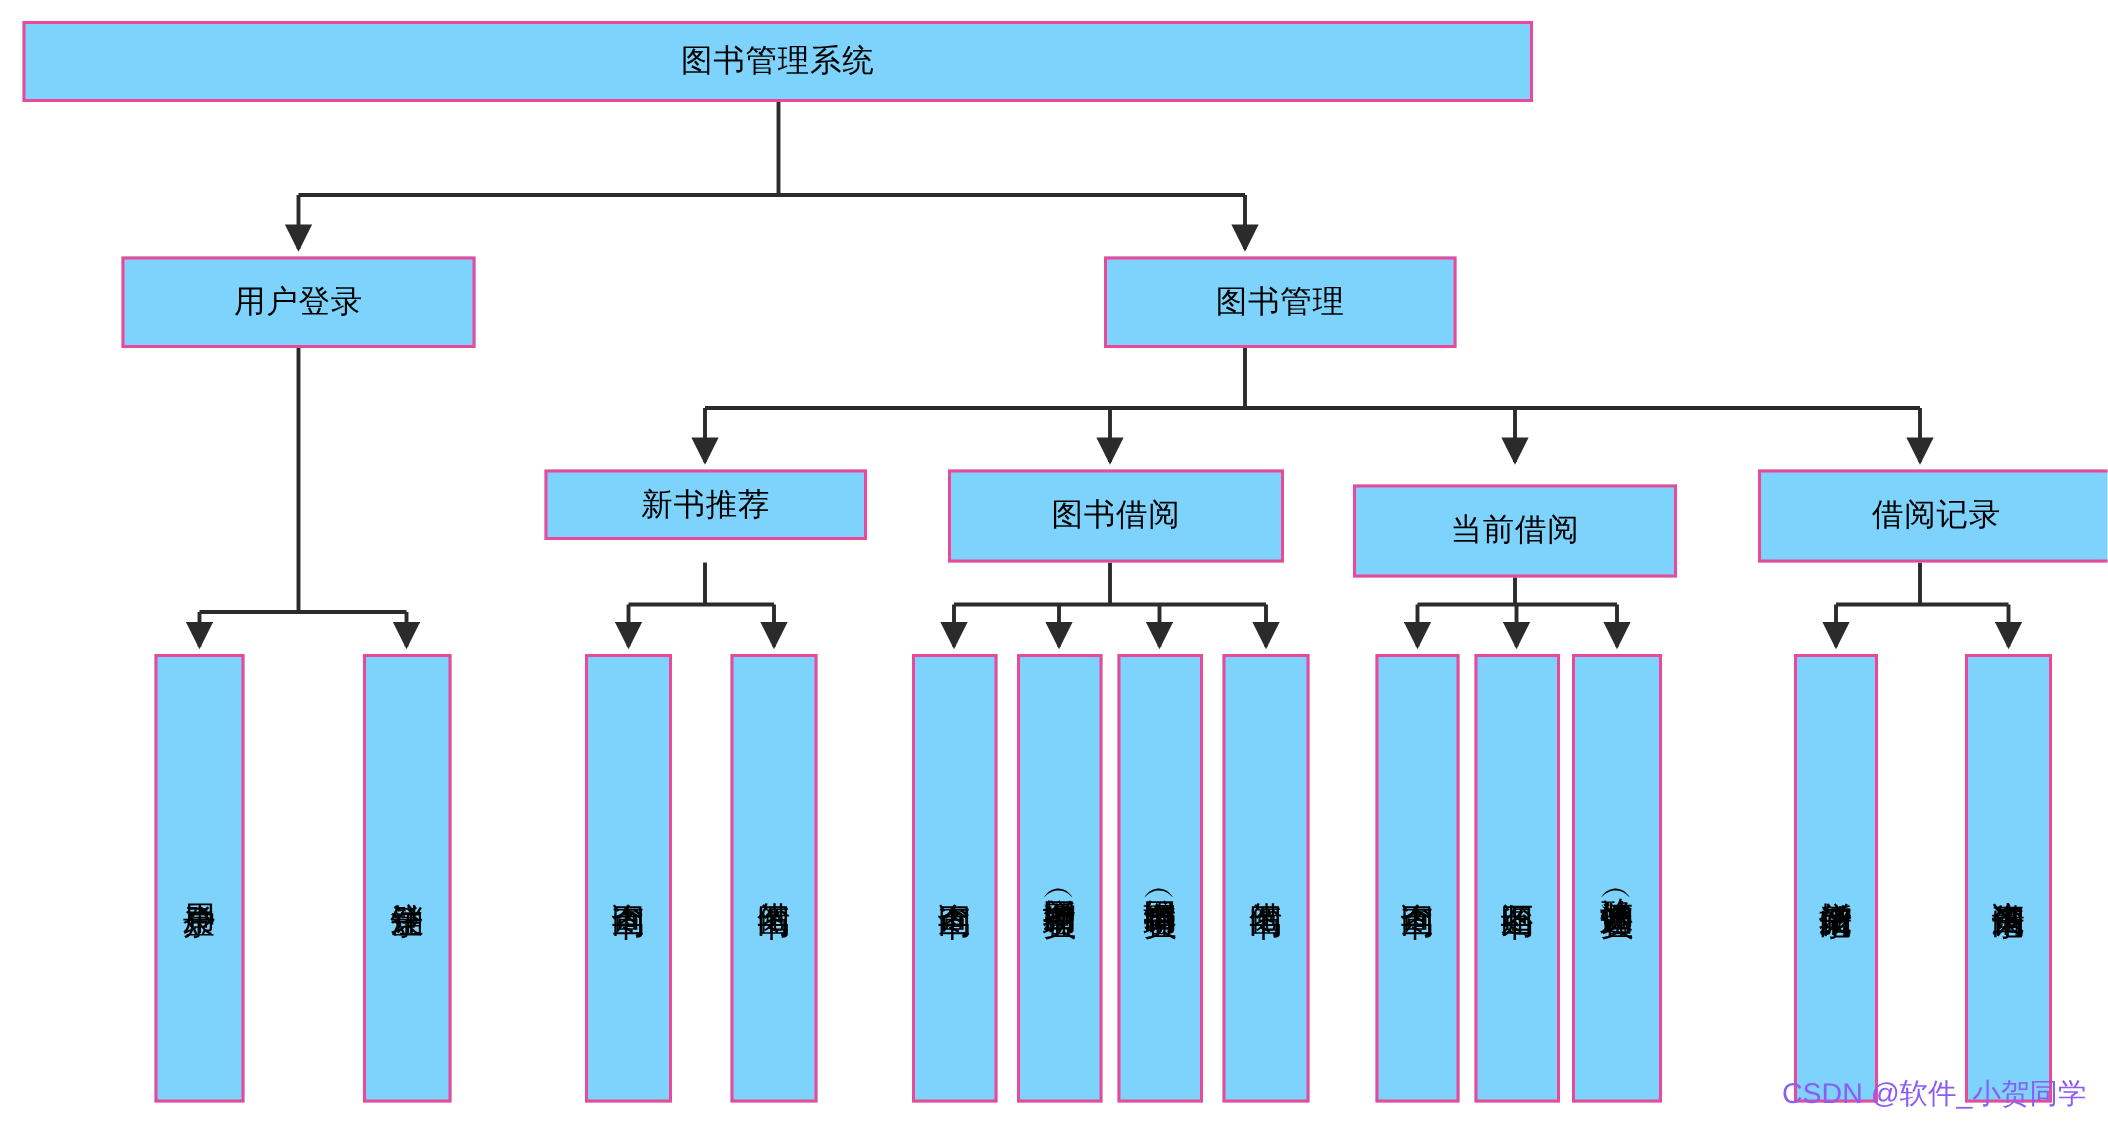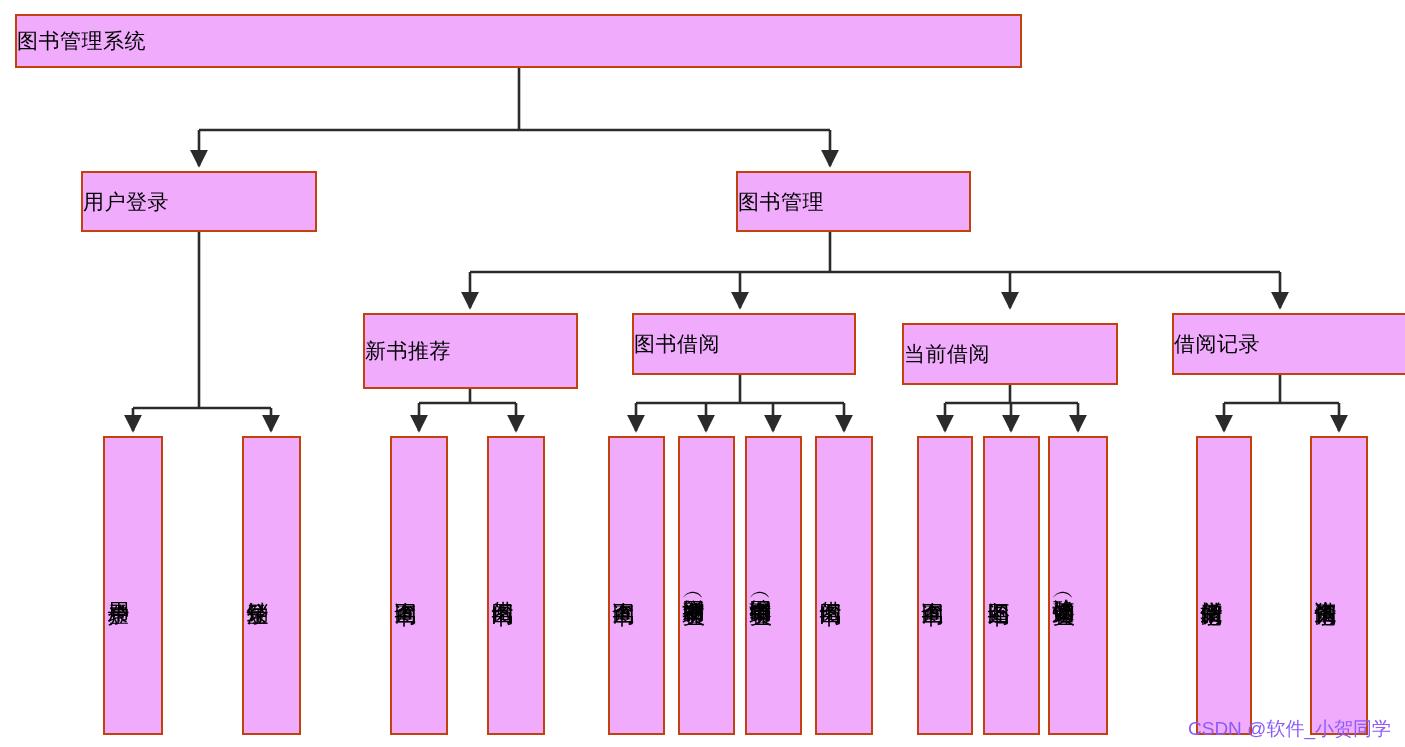--- a/index.html
+++ b/index.html
@@ -17,24 +17,25 @@
   #canvas {
     position: absolute;
     top: 0;
     left: 0;
     width: 1405px;
     height: 747px;
   }
   .node-box {
     position: absolute;
     box-sizing: border-box;
-    background: #f0abfc;
-    border: 2px solid #c2410c;
+    background: #7dd3fc;
+    border: 2px solid #ec4899;
     display: flex;
     align-items: center;
+    justify-content: center;
     overflow: hidden;
   }
   .node-label {
     color: #000000;
     font-size: 21px;
     line-height: 1.12;
     letter-spacing: 0.5px;
     white-space: nowrap;
     text-align: center;
   }
@@ -113,21 +114,21 @@
   <span class="node-label">图书管理系统</span>
 </div>
 
 <div class="node-box" style="left: 81px; top: 171px; width: 236px; height: 61px;">
   <span class="node-label">用户登录</span>
 </div>
 <div class="node-box" style="left: 712px; top: 171px; width: 235px; height: 61px; margin-left: 24px;">
   <span class="node-label">图书管理</span>
 </div>
 
-<div class="node-box" style="left: 363px; top: 313px; width: 215px; height: 76px;">
+<div class="node-box" style="left: 363px; top: 313px; width: 215px; height: 47px;">
   <span class="node-label">新书推荐</span>
 </div>
 <div class="node-box" style="left: 632px; top: 313px; width: 224px; height: 62px;">
   <span class="node-label">图书借阅</span>
 </div>
 <div class="node-box" style="left: 902px; top: 313px; width: 216px; height: 62px; margin-top: 10px;">
   <span class="node-label">当前借阅</span>
 </div>
 <div class="node-box" style="left: 1172px; top: 313px; width: 238px; height: 62px;">
   <span class="node-label">借阅记录</span>

